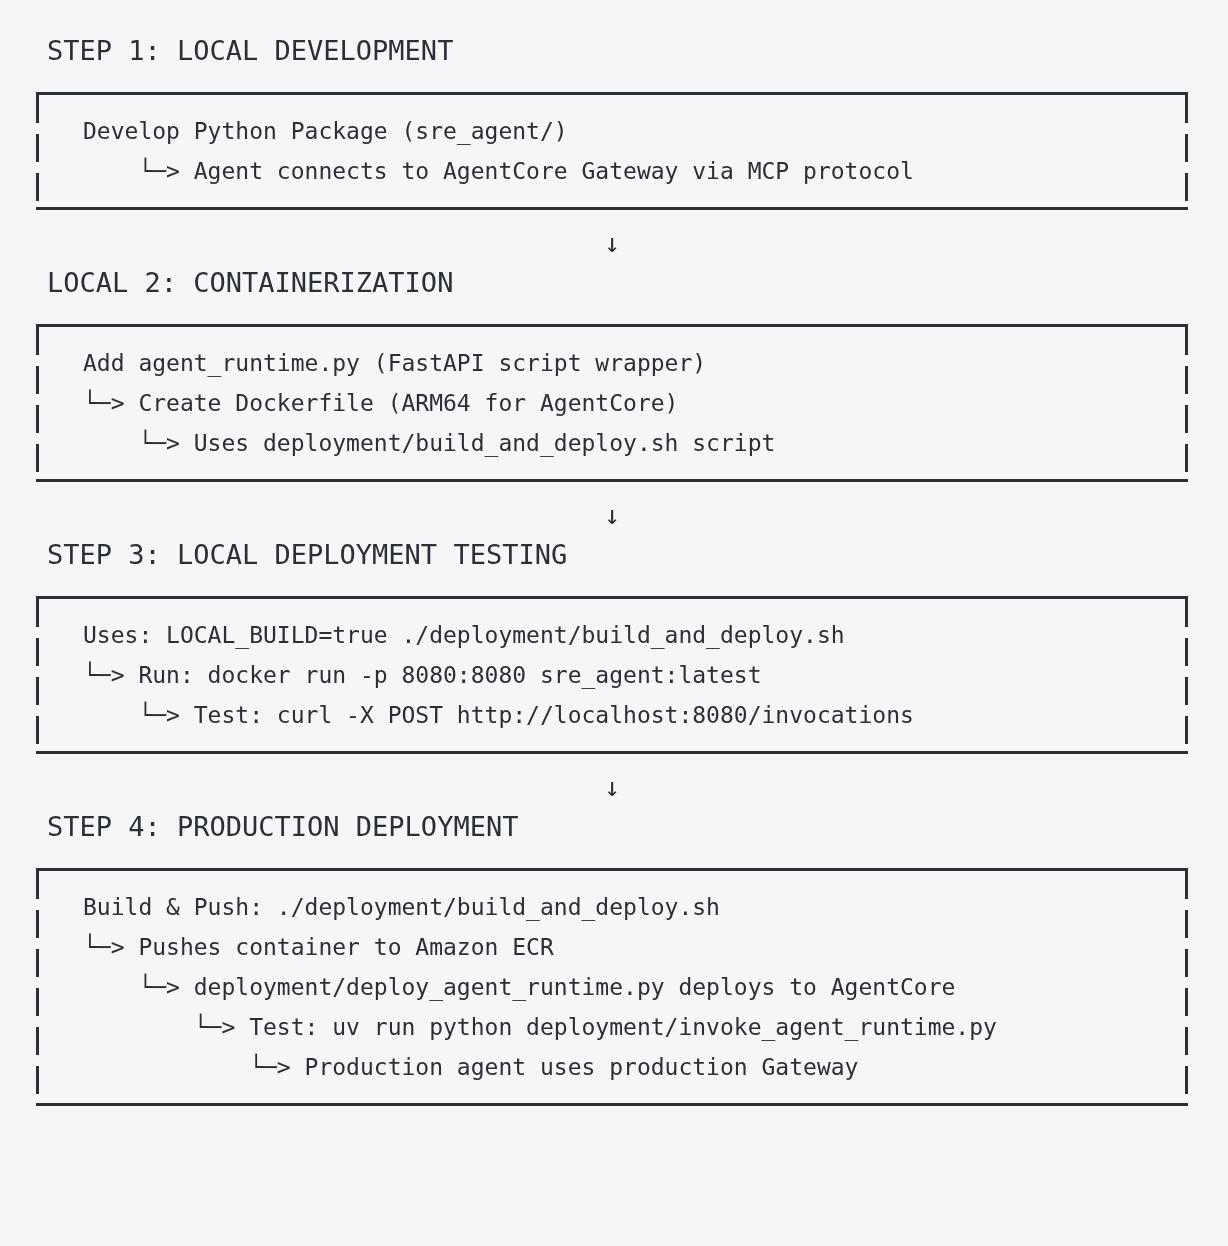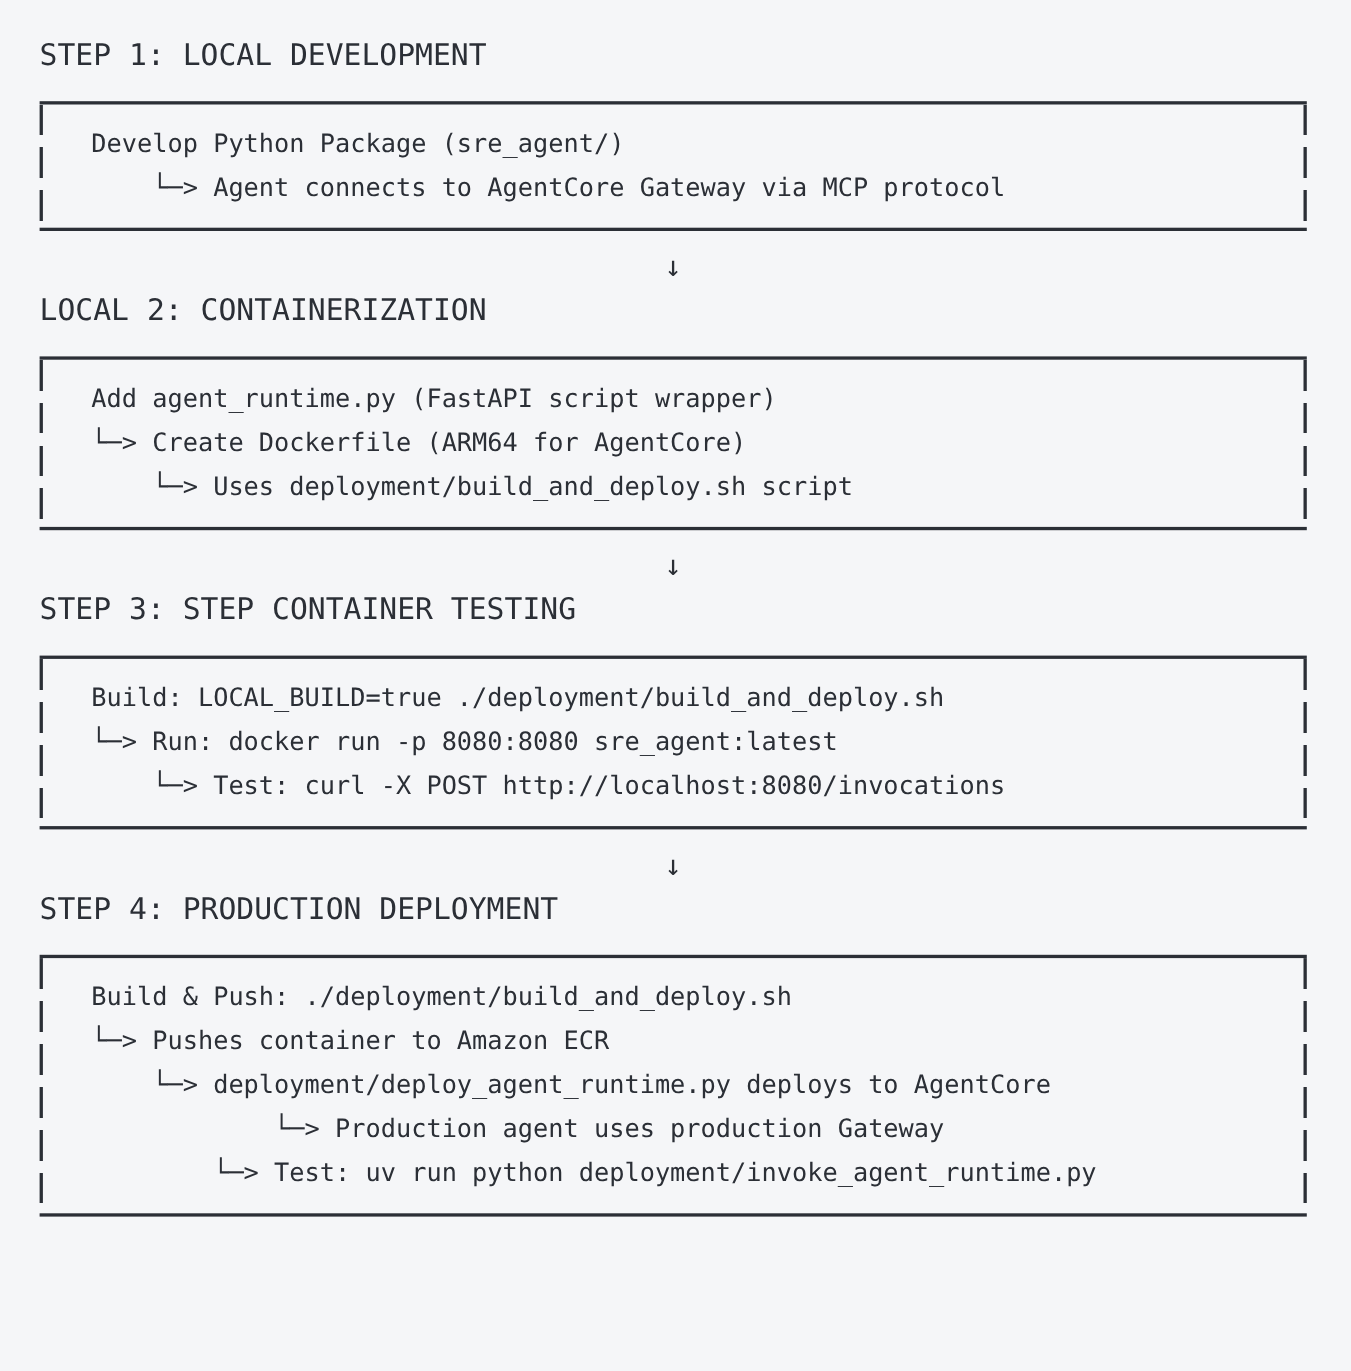--- a/index.html
+++ b/index.html
@@ -16,21 +16,21 @@
     overflow:hidden;
   }
   .page{
     padding:36px 38px 0 36px;
   }
   .step-title{
     font-size:27px;
     line-height:30px;
     letter-spacing:0;
     white-space:pre;
-    margin-left:0;
+    margin-left:11px;
     margin-bottom:26px;
   }
   .box{
     width:1152px;
     border-top:3px solid var(--border);
     border-bottom:3px solid var(--border);
     
     background-image:
       repeating-linear-gradient(to bottom, var(--border) 0 28px, transparent 28px 39px),
       repeating-linear-gradient(to bottom, var(--border) 0 28px, transparent 28px 39px);
@@ -73,34 +73,34 @@
     <div class="box">
       <div class="box-line">Add agent_runtime.py (FastAPI script wrapper)</div>
       <div class="box-line">└─&gt; Create Dockerfile (ARM64 for AgentCore)</div>
       <div class="box-line">    └─&gt; Uses deployment/build_and_deploy.sh script</div>
     </div>
   </section>
 
   <div class="arrow-row">↓</div>
 
   <section class="step">
-    <div class="step-title">STEP 3: STEP CONTAINER TESTING</div>
+    <div class="step-title">STEP 3: LOCAL DEPLOYMENT TESTING</div>
     <div class="box">
-      <div class="box-line">Build: LOCAL_BUILD=true ./deployment/build_and_deploy.sh</div>
+      <div class="box-line">Uses: LOCAL_BUILD=true ./deployment/build_and_deploy.sh</div>
       <div class="box-line">└─&gt; Run: docker run -p 8080:8080 sre_agent:latest</div>
       <div class="box-line">    └─&gt; Test: curl -X POST http://localhost:8080/invocations</div>
     </div>
   </section>
 
   <div class="arrow-row">↓</div>
 
   <section class="step">
     <div class="step-title">STEP 4: PRODUCTION DEPLOYMENT</div>
     <div class="box">
       <div class="box-line">Build &amp; Push: ./deployment/build_and_deploy.sh</div>
       <div class="box-line">└─&gt; Pushes container to Amazon ECR</div>
       <div class="box-line">    └─&gt; deployment/deploy_agent_runtime.py deploys to AgentCore</div>
+      <div class="box-line">        └─&gt; Test: uv run python deployment/invoke_agent_runtime.py</div>
       <div class="box-line">            └─&gt; Production agent uses production Gateway</div>
-      <div class="box-line">        └─&gt; Test: uv run python deployment/invoke_agent_runtime.py</div>
     </div>
   </section>
 
 </main>
 
 </body></html>

